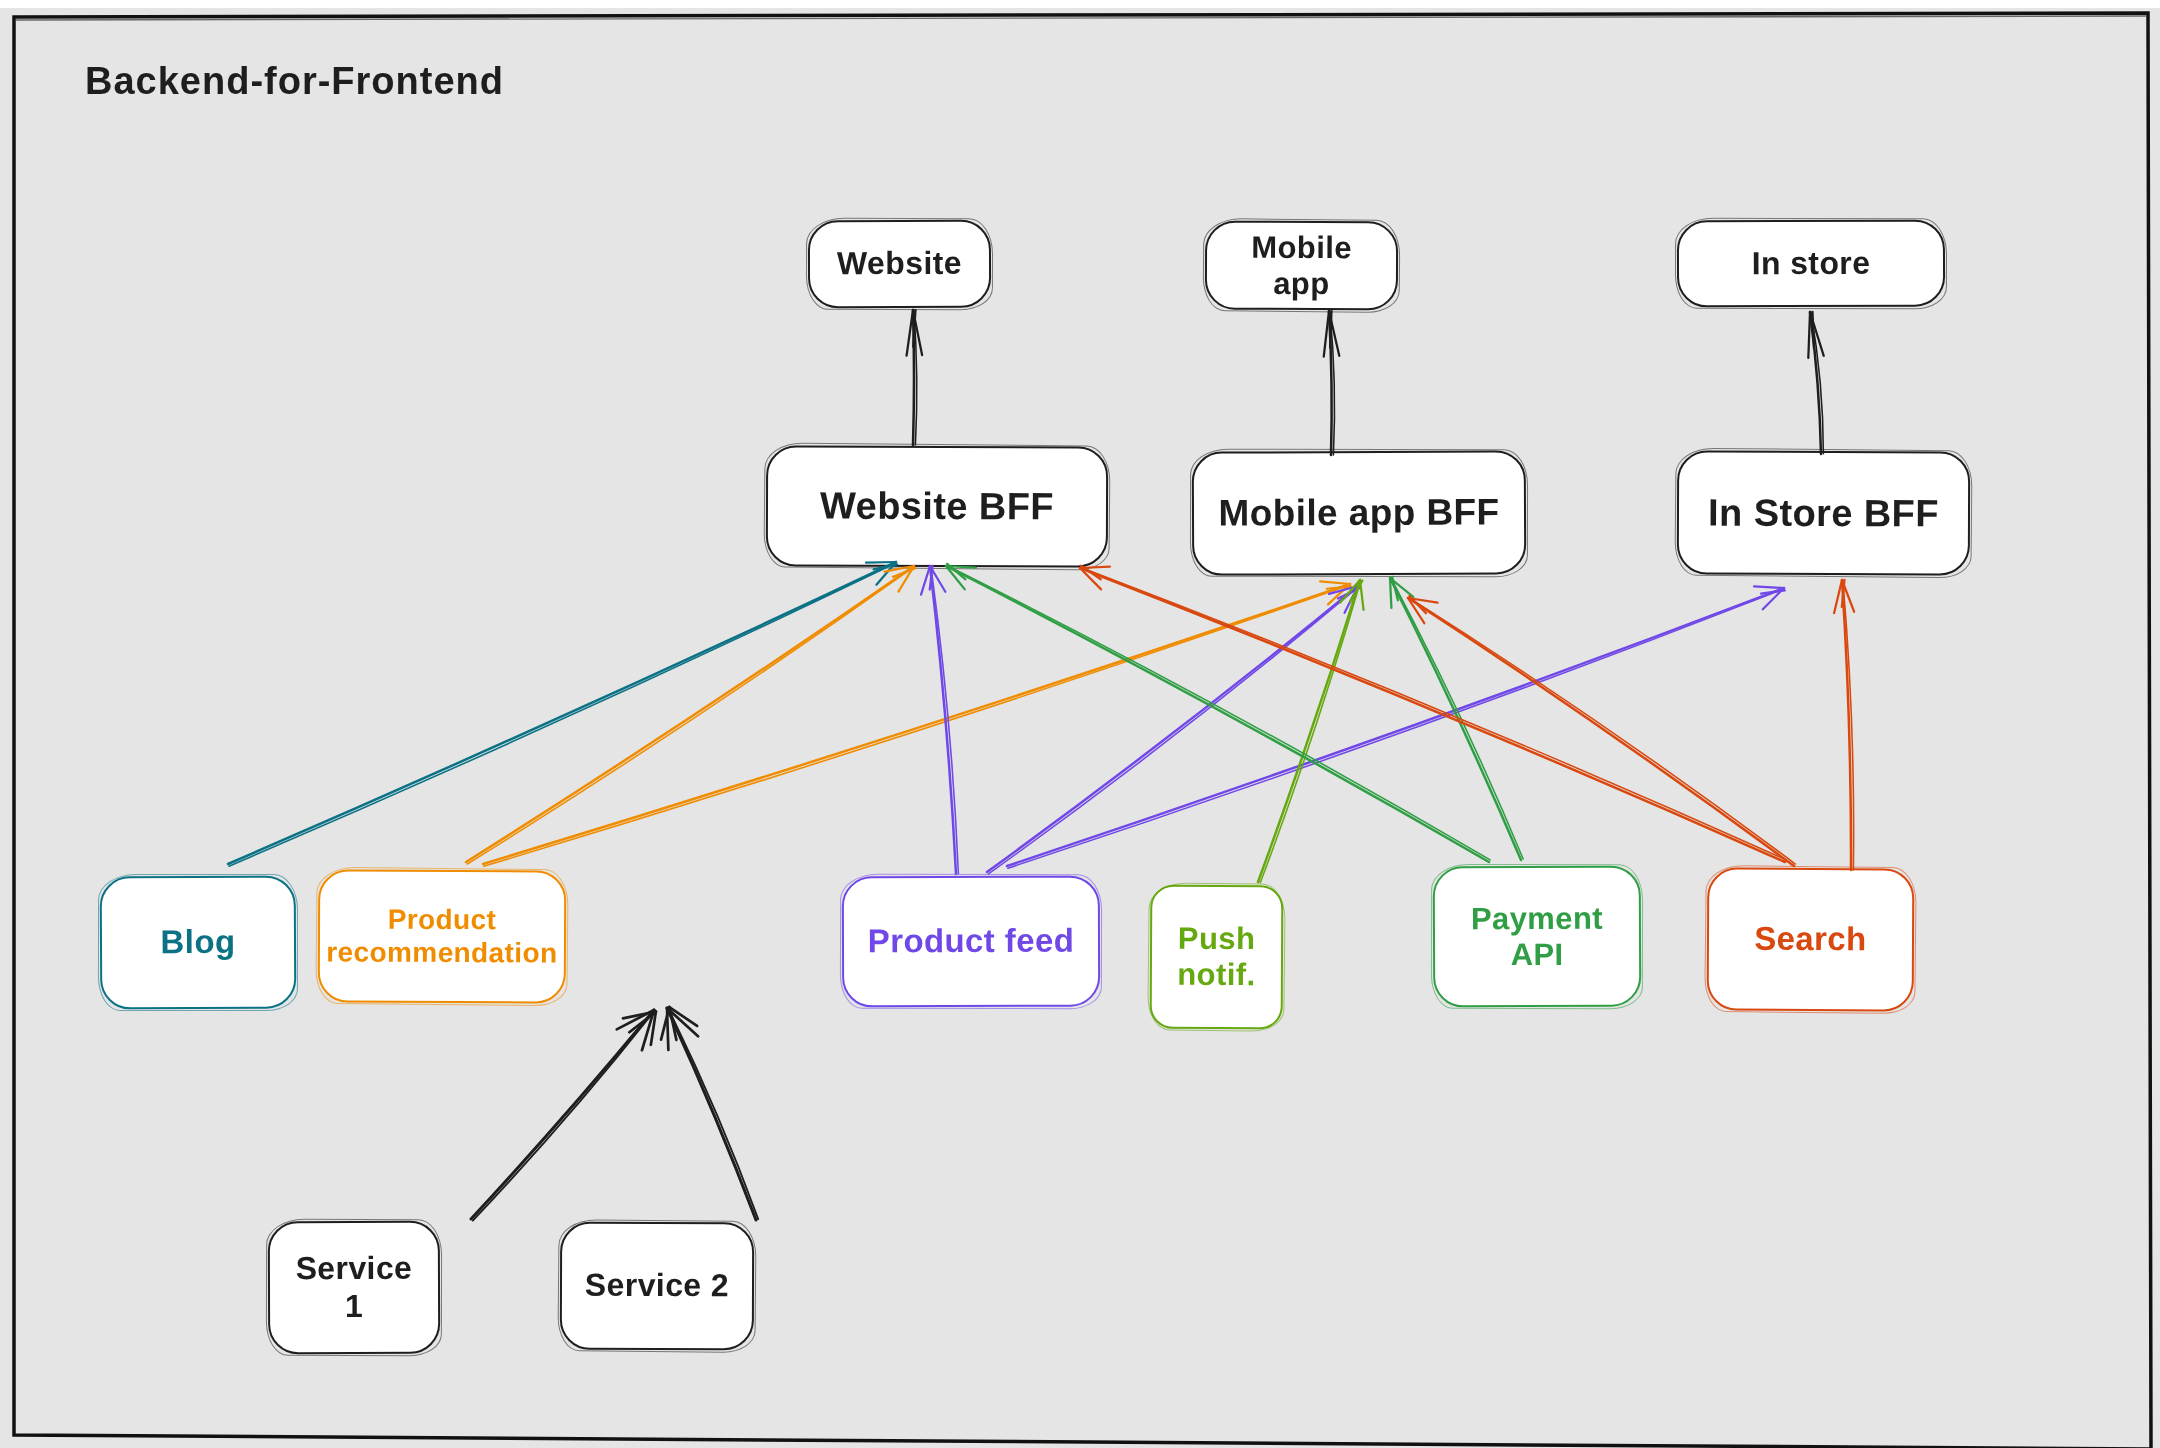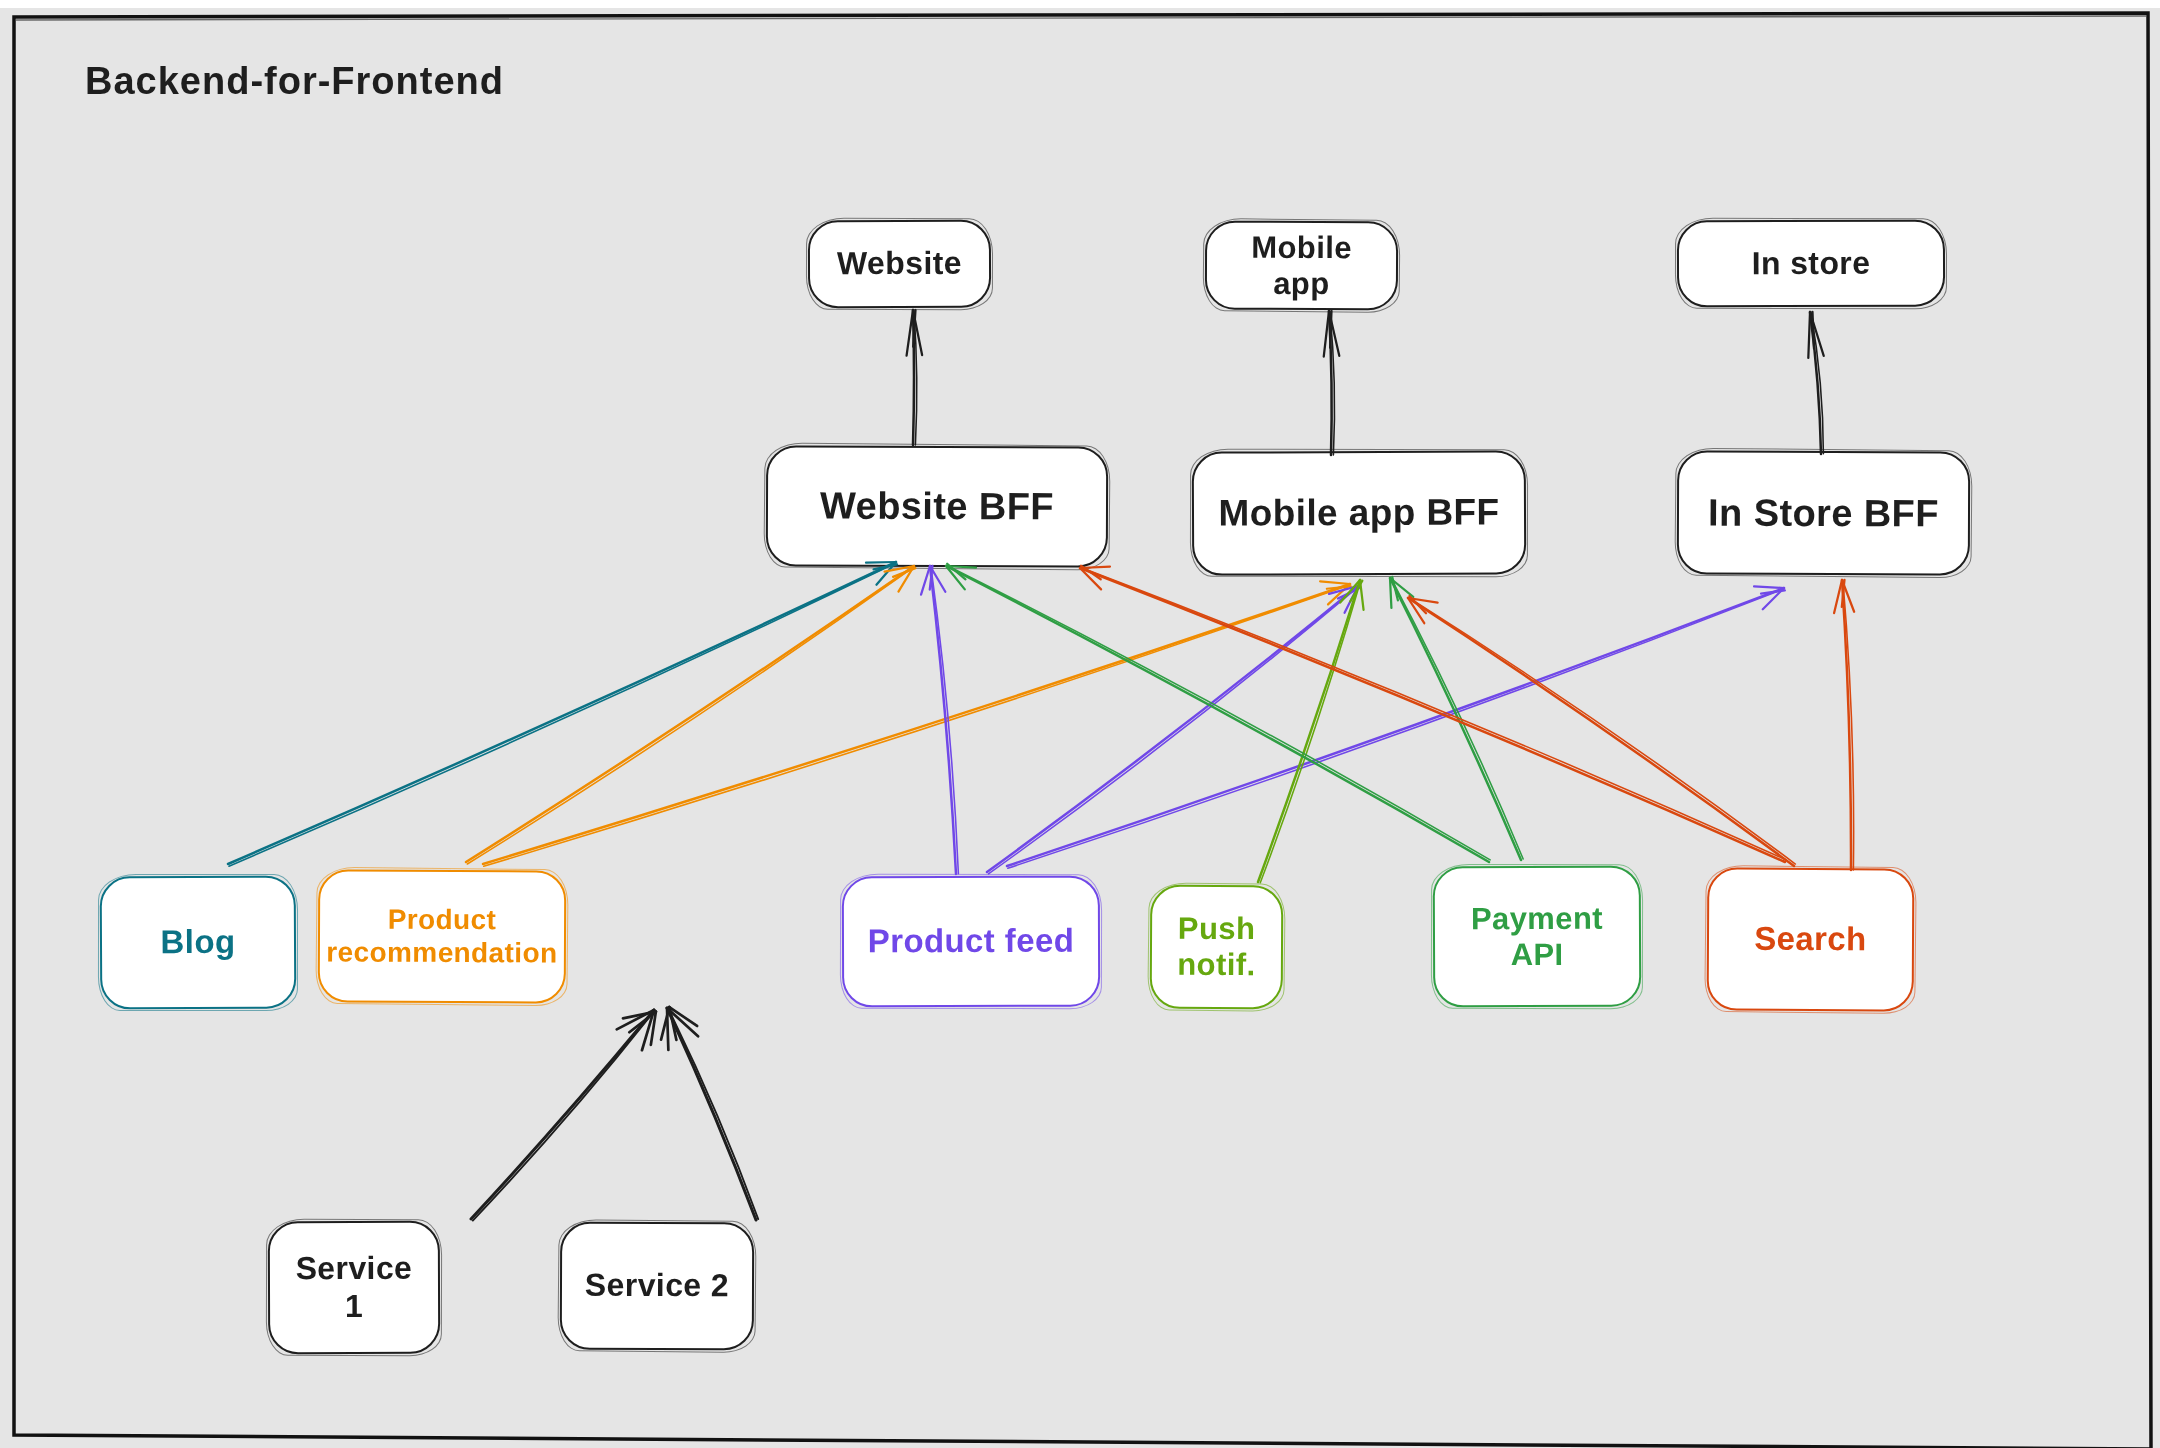--- a/index.html
+++ b/index.html
@@ -82,21 +82,21 @@
     </div>
   <div class="node" style="left: 100px; top: 868px; width: 196px; height: 133px; font-size: 33px; color: rgb(11, 114, 133); transform: rotate(-0.3deg);">
       <span class="node-label">Blog</span>
     </div>
   <div class="node" style="left: 318px; top: 862px; width: 248px; height: 133px; font-size: 28px; color: rgb(240, 140, 0); transform: rotate(0.25deg);">
       <span class="node-label">Product recommendation</span>
     </div>
   <div class="node" style="left: 842px; top: 868px; width: 258px; height: 131px; font-size: 33px; color: rgb(112, 72, 232); transform: rotate(-0.2deg);">
       <span class="node-label">Product feed</span>
     </div>
-  <div class="node" style="left: 1150px; top: 877px; width: 133px; height: 124px; font-size: 31px; color: rgb(102, 168, 15); transform: rotate(0.3deg);">
+  <div class="node" style="left: 1150px; top: 877px; width: 133px; height: 144px; font-size: 31px; color: rgb(102, 168, 15); transform: rotate(0.3deg); border-radius: 23px;">
       <span class="node-label">Push notif.</span>
     </div>
   <div class="node" style="left: 1433px; top: 858px; width: 208px; height: 141px; font-size: 31px; color: rgb(47, 158, 68); transform: rotate(-0.25deg); text-align: center;">
       <span class="node-label">Payment API</span>
     </div>
   <div class="node" style="left: 1707px; top: 860px; width: 207px; height: 143px; font-size: 33px; color: rgb(217, 72, 15); transform: rotate(0.3deg);">
       <span class="node-label">Search</span>
     </div>
   <div class="node" style="left: 268px; top: 1213px; width: 172px; height: 133px; font-size: 32px; color: rgb(30, 30, 30); transform: rotate(-0.2deg);">
       <span class="node-label">Service 1</span>

